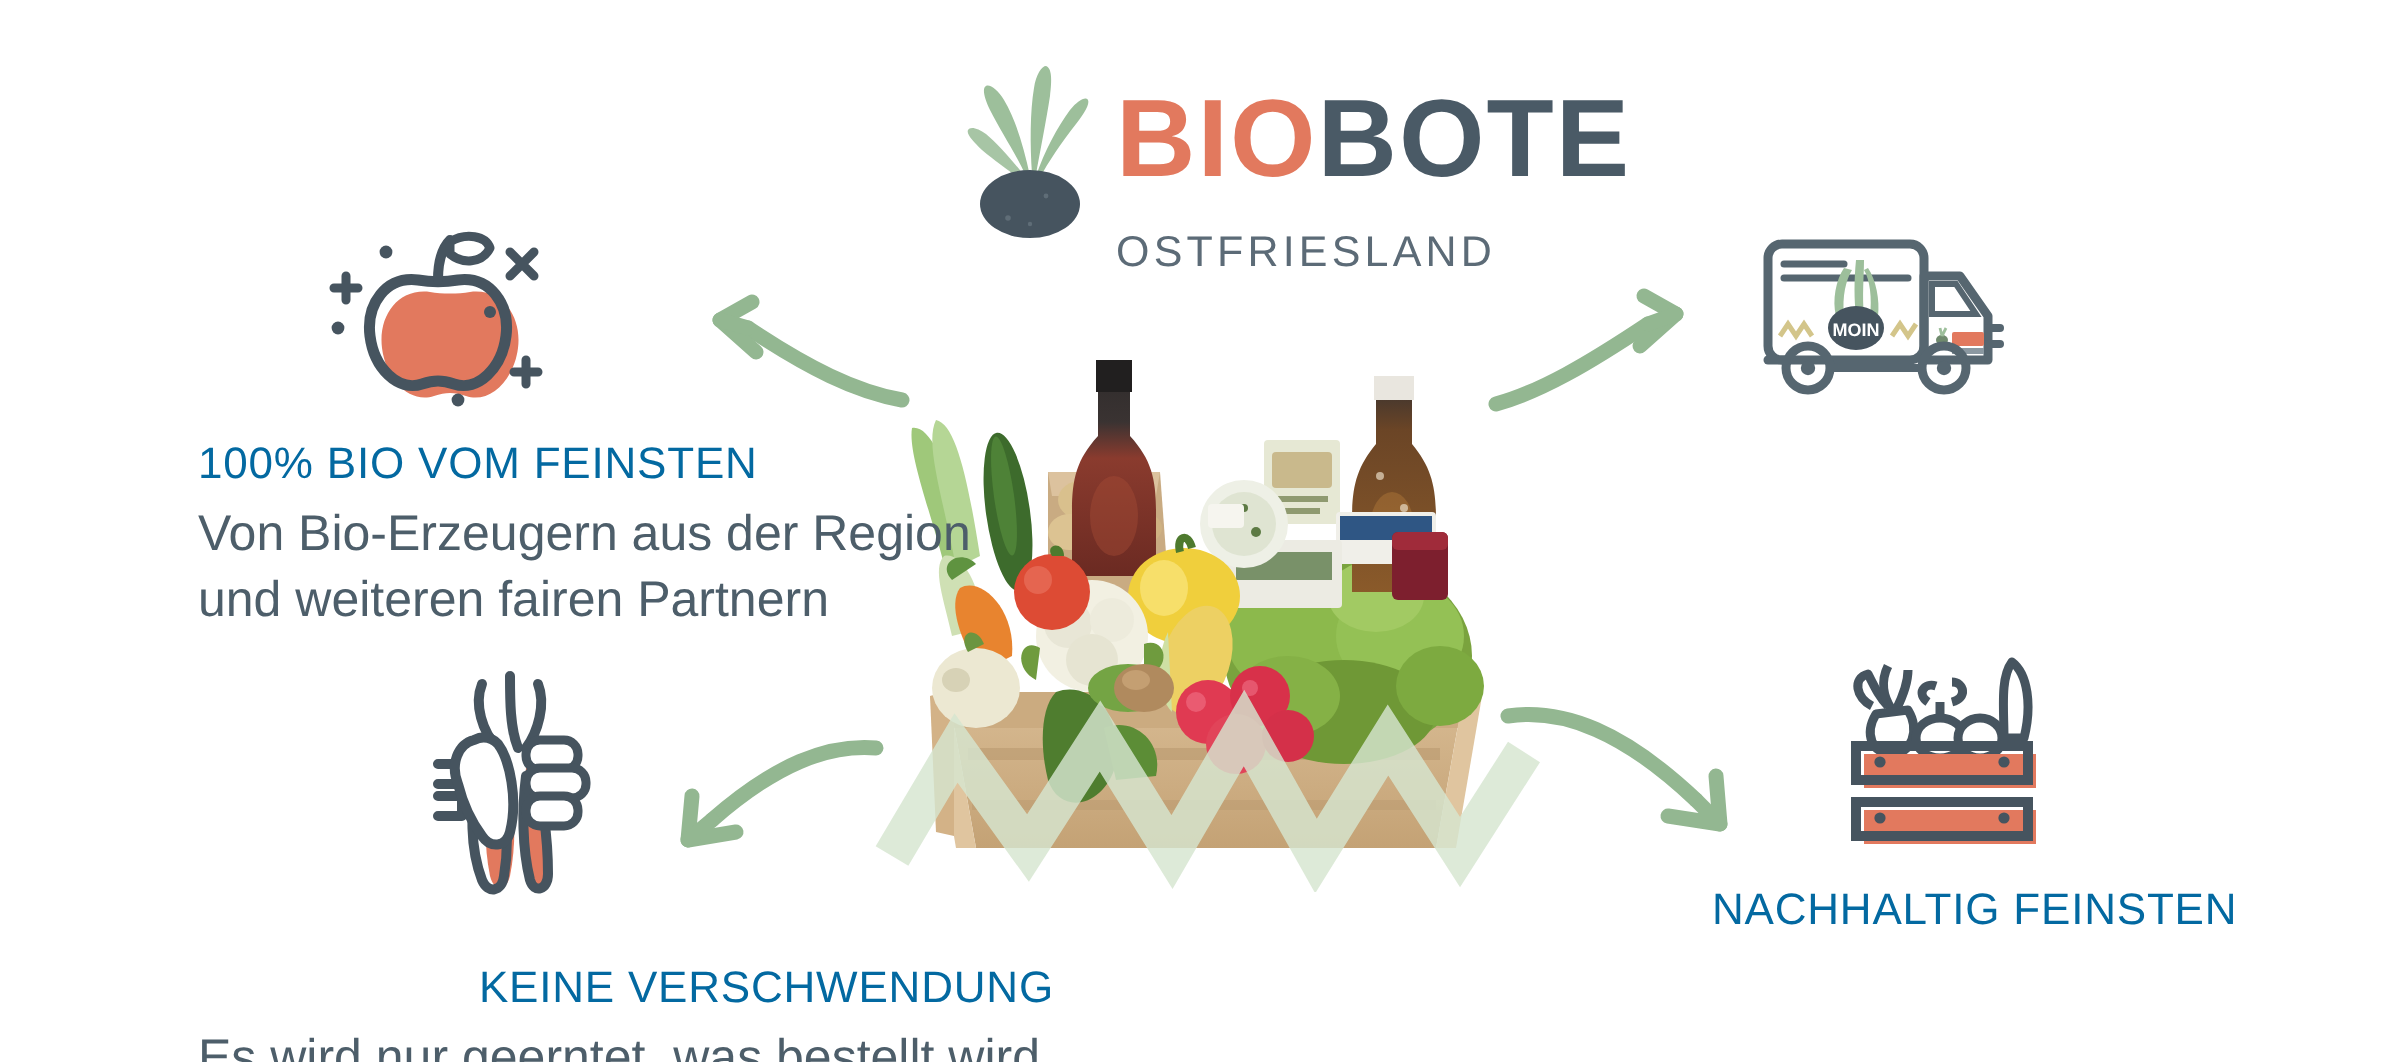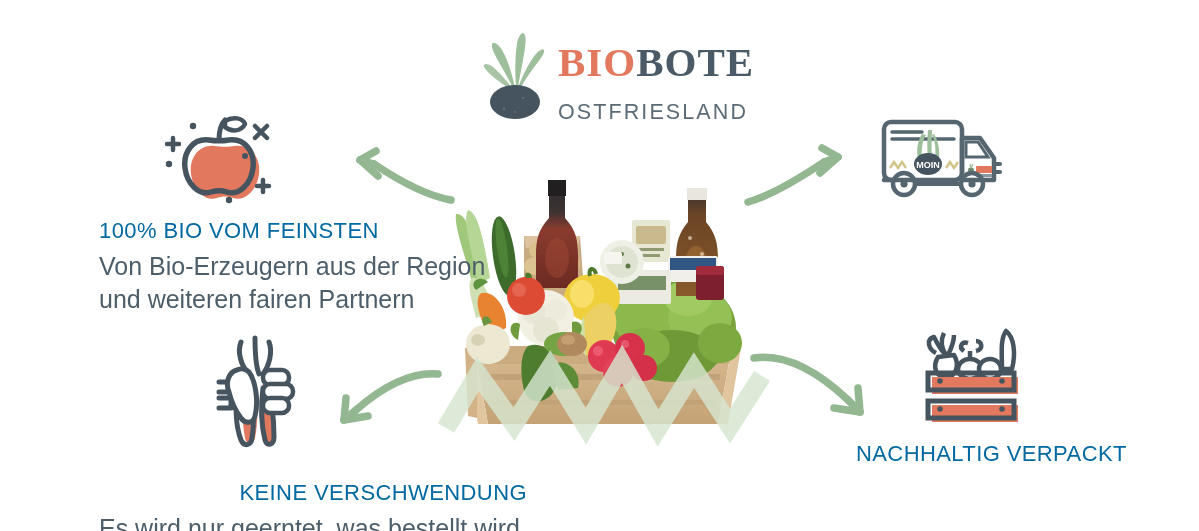--- a/index.html
+++ b/index.html
@@ -26,22 +26,22 @@
     top: 24px;
     width: 240px;
     height: 104px;
     display: flex;
     align-items: flex-start;
     gap: 10px;
   }
   .logo-mark { width: 66px; height: 96px; flex: 0 0 auto; }
   .logo-text { padding-top: 18px; }
   .logo-wordmark {
-    font-family: Liberation Serif, serif;
-    font-size: 41px;
+    font-family: Liberation Sans, sans-serif;
+    font-size: 55px;
     font-weight: bold;
     letter-spacing: 1px;
     line-height: 1;
     white-space: nowrap;
   }
   .logo-bio  { color: #e2795e; }
   .logo-bote { color: #4a5a66; }
   .logo-sub {
     font-family: "Liberation Sans", sans-serif;
     font-size: 21.5px;
@@ -415,16 +415,16 @@
         <rect x="14" y="54" width="86" height="17" fill="#e2795e"></rect>
         <rect x="10" y="50" width="86" height="17" fill="none" stroke="#46545f" stroke-width="5"></rect>
         <rect x="14" y="82" width="86" height="17" fill="#e2795e"></rect>
         <rect x="10" y="78" width="86" height="17" fill="none" stroke="#46545f" stroke-width="5"></rect>
         <circle cx="22" cy="58" r="2.8" fill="#46545f"></circle>
         <circle cx="84" cy="58" r="2.8" fill="#46545f"></circle>
         <circle cx="22" cy="86" r="2.8" fill="#46545f"></circle>
         <circle cx="84" cy="86" r="2.8" fill="#46545f"></circle>
       </svg>
     </span>
-    <div class="f-title">NACHHALTIG VERPACKT</div>
+    <div class="f-title">NACHHALTIG FEINSTEN</div>
   </div>
 
 </div>
 
 </body></html>

